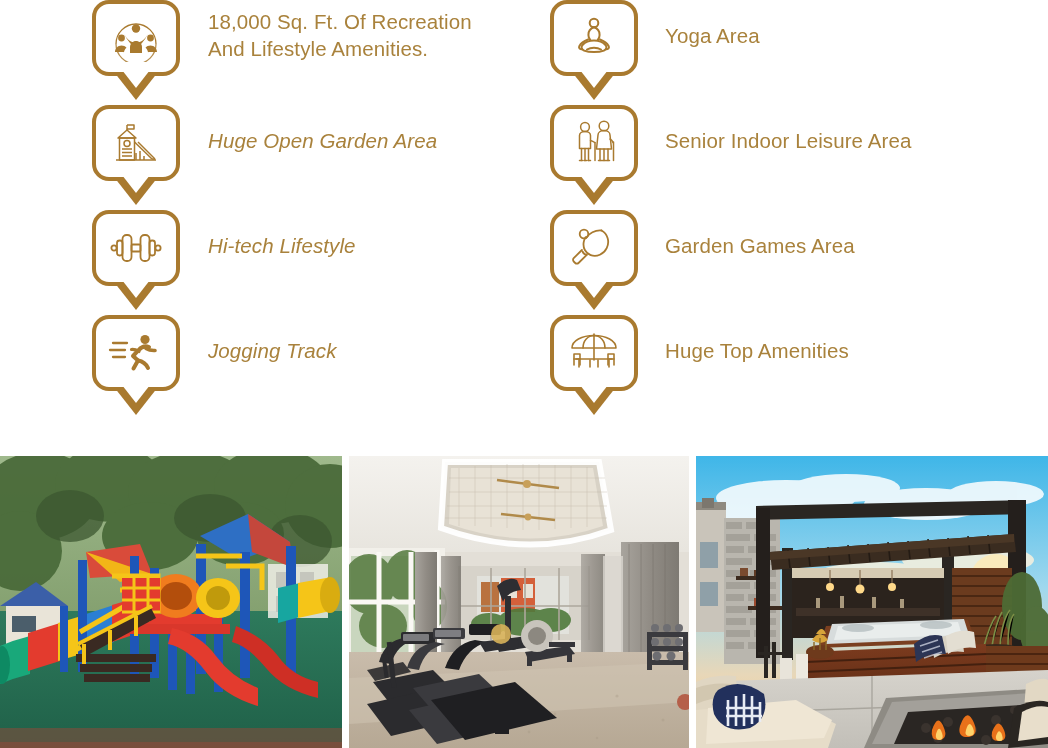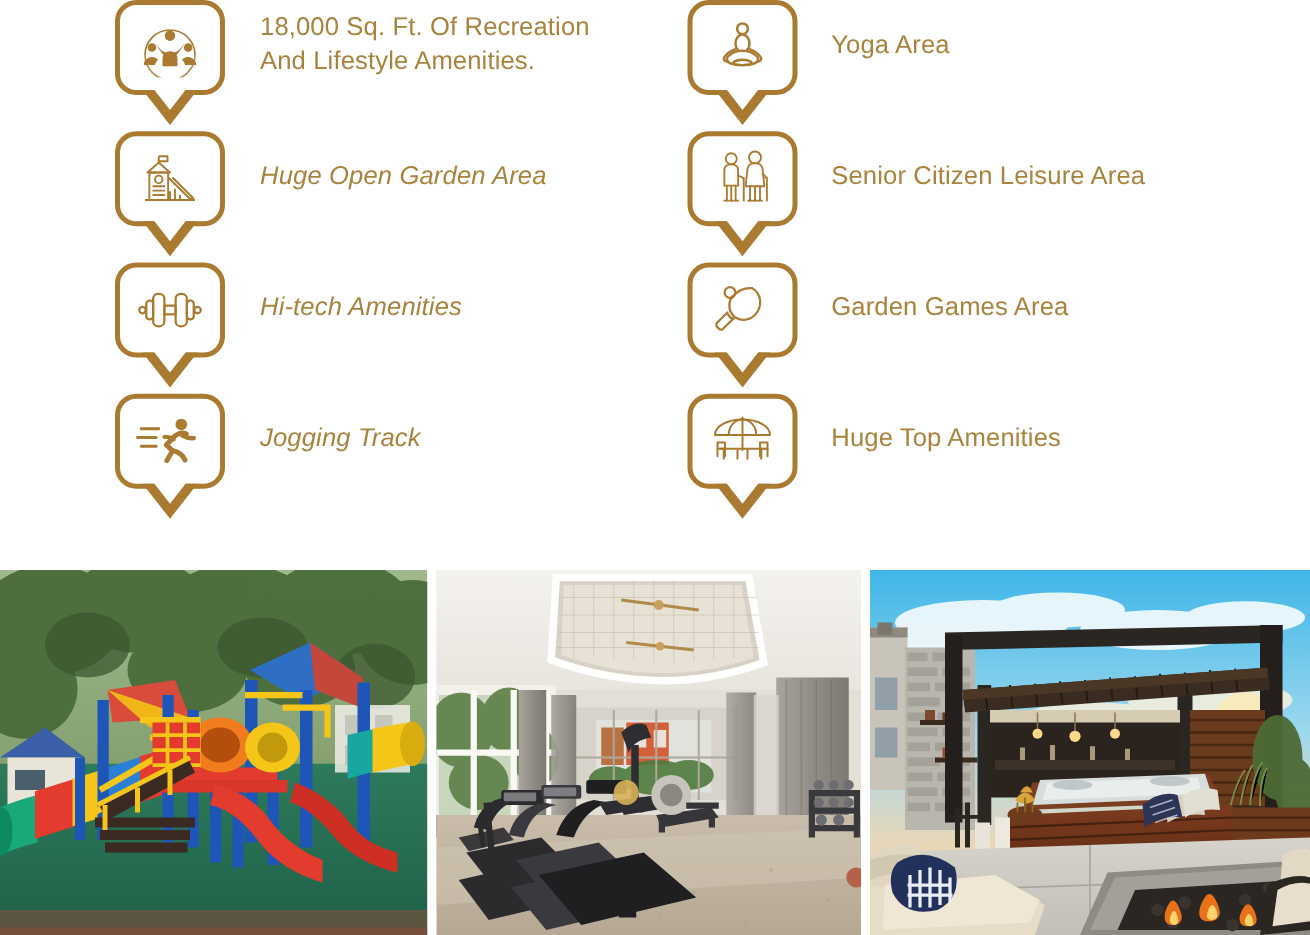--- a/index.html
+++ b/index.html
@@ -166,21 +166,21 @@
           <svg width="54" height="40" viewBox="0 0 54 40" fill="none" stroke="#A97A2F" stroke-width="1.8" stroke-linejoin="round">
             <rect x="13.5" y="7" width="9" height="26" rx="4"></rect>
             <rect x="31.5" y="7" width="9" height="26" rx="4"></rect>
             <rect x="8" y="12.5" width="5.5" height="15" rx="2.5"></rect>
             <rect x="40.5" y="12.5" width="5.5" height="15" rx="2.5"></rect>
             <rect x="22.5" y="16.5" width="9" height="7" rx="1"></rect>
             <circle cx="5" cy="20" r="2.6"></circle>
             <circle cx="49" cy="20" r="2.6"></circle>
           </svg>
         </div>
-        <div class="amenity-label">Hi-tech Amenities</div>
+        <div class="amenity-label">Hi-tech Lifestyle</div>
       </div>
 
       <div class="amenity">
         <div class="pin">
           <span class="tail-outer"></span>
             <span class="tail-inner"></span>
           <svg width="56" height="44" viewBox="0 0 56 44" fill="none" stroke="#A97A2F" stroke-width="2.3" stroke-linecap="round">
             <path d="M5 12h14M2 19h15M5 26h12"></path>
             <circle cx="37" cy="8.5" r="4.6" fill="#A97A2F" stroke="none"></circle>
             <path d="M41 16c-4-1.5-8 .3-10.5 3.2L25 25l5 4.5-4.5 8" stroke-width="4" stroke-linejoin="round"></path>
@@ -225,21 +225,21 @@
             <path d="M22.5 21.5c1.5.5 3 1.2 4.2 2"></path>
             <path d="M27 23.5v18"></path>
             <circle cx="36" cy="7" r="4.8"></circle>
             <path d="M30 16c0-2.6 2.7-4.5 6-4.5s6 1.9 6 4.5l1.5 14h-15z"></path>
             <path d="M32 30v11.5M36 30v11.5M40 30v11.5"></path>
             <path d="M30.5 41.5h3M34.5 41.5h3M38.5 41.5h3"></path>
             <path d="M42 20c1.4.8 2.5 2 3 3.5"></path>
             <path d="M45.5 23v18.5"></path>
           </svg>
         </div>
-        <div class="amenity-label">Senior Citizen Leisure Area</div>
+        <div class="amenity-label">Senior Indoor Leisure Area</div>
       </div>
 
       <div class="amenity">
         <div class="pin">
           <span class="tail-outer"></span>
             <span class="tail-inner"></span>
           <svg width="48" height="46" viewBox="0 0 48 46" fill="none" stroke="#A97A2F" stroke-width="1.8" stroke-linejoin="round" stroke-linecap="round">
             <circle cx="14" cy="9" r="4.3"></circle>
             <path d="M31.5 5.5c6 3.2 8.5 10.8 5.2 17.6-3 6.2-10 9.2-16 7-5.3-1.9-8-7.3-7-13 .3-1.8 1-3.5 2-5"></path>
             <path d="M15.8 13.2c3-5 9.6-8.3 15.7-7.7"></path>

